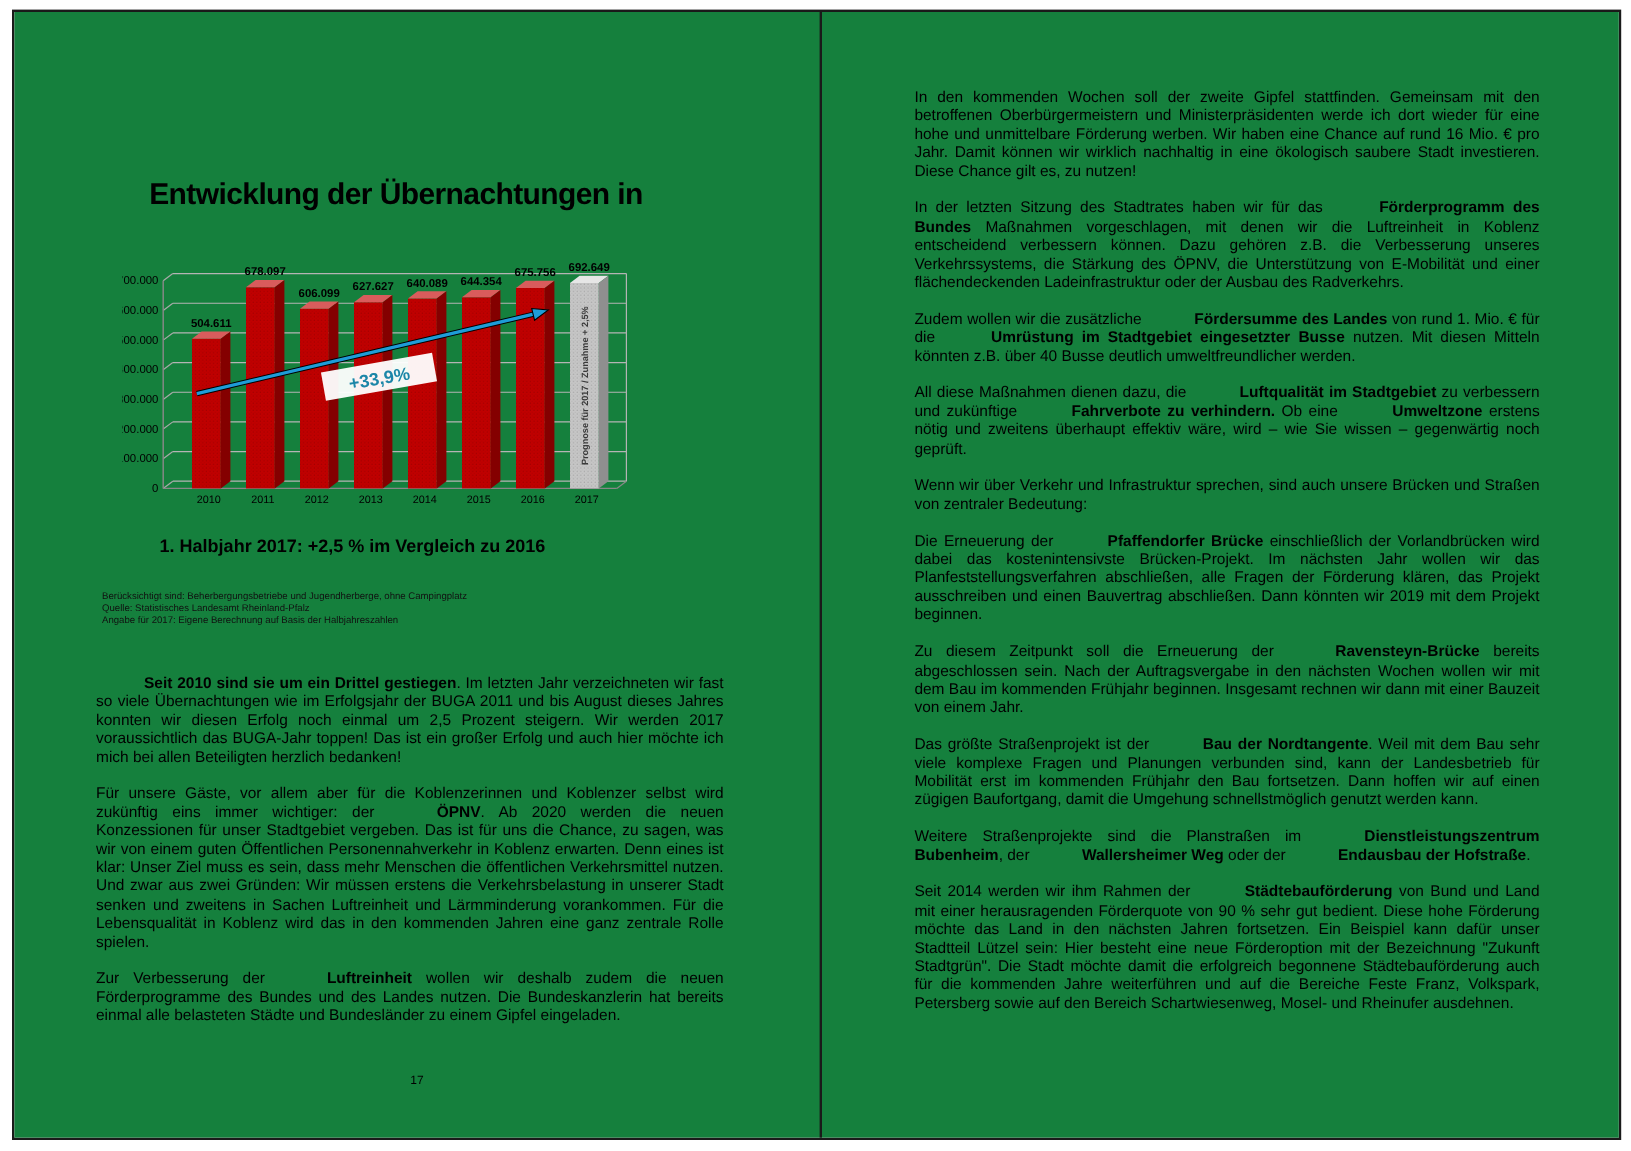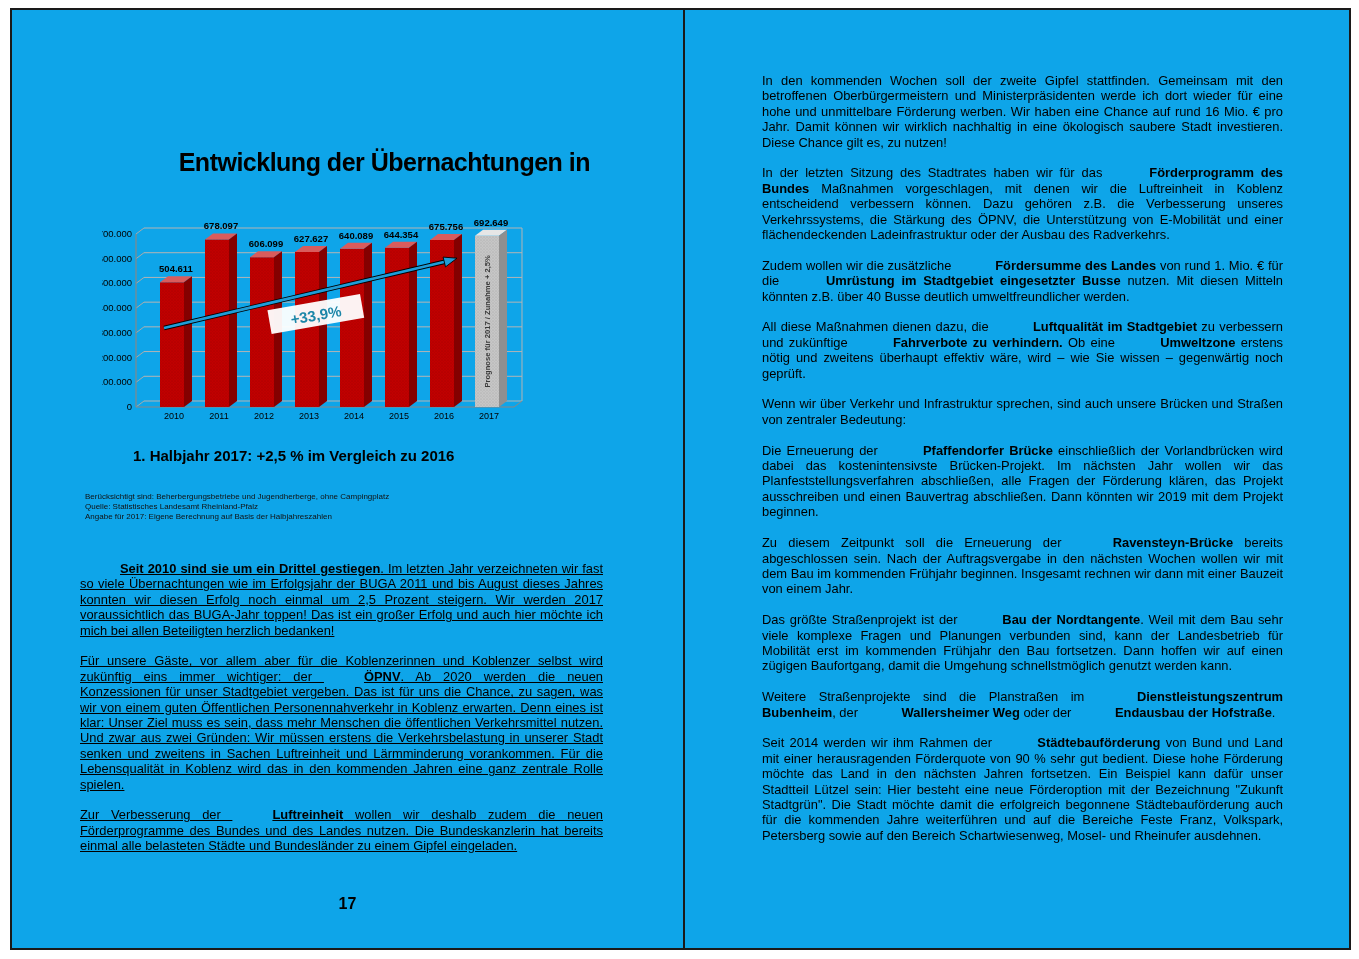--- a/index.html
+++ b/index.html
@@ -1,31 +1,31 @@
 <!DOCTYPE html>
 <html><head>
 <meta charset="utf-8">
 <style>
   html,body{margin:0;padding:0;background:#fff;}
   body{font-family:"Liberation Sans","DejaVu Sans",sans-serif;color:#000;}
   .canvas{position:relative;width:1359px;height:959px;background:#fff;overflow:hidden;}
   .spread{position:absolute;left:10px;top:8px;width:1337px;height:938px;border:2px solid #1a1a1a;display:flex;background:#fff;}
-  .page{position:relative;background:#0ea5e9;}
+  .page{position:relative;background:#15803d;}
   .page-left{width:671px;border-right:2px solid #1a1a1a;}
   .page-right{flex:1;}
-  .chart-title{position:absolute;left:58px;top:136px;width:520px;text-align:right;font-weight:bold;font-size:25px;line-height:33px;letter-spacing:-0.5px;}
+  .chart-title{position:absolute;left:58px;top:136px;width:520px;text-align:center;font-weight:bold;font-size:25px;line-height:33px;letter-spacing:-0.5px;}
   .chart-svg{position:absolute;left:90px;top:208px;}
   .subtitle{position:absolute;left:105px;top:437px;font-weight:bold;font-size:15px;margin-left:16px;}
   .sources{position:absolute;left:73px;top:482px;font-size:8px;line-height:10px;color:#111;}
   .body-text{position:absolute;width:523px;text-align:justify;font-size:12.9px;line-height:15.4px;}
-  .body-left{left:68px;top:551px;text-decoration:underline;}
+  .body-left{left:68px;top:551px;}
   .body-right{left:77px;top:63px;width:521px;}
   .para{margin:0 0 15.4px 0;}
   .b{font-weight:bold;margin-left:40px;}
-  .pagenum{position:absolute;left:0;right:0;top:885px;text-align:center;font-size:16px;font-weight:bold;}
+  .pagenum{position:absolute;left:0;right:0;top:885px;text-align:center;font-size:10px;}
 </style>
 </head>
 <body>
 
 <div class="canvas">
   <div class="spread">
 
     <div class="page page-left">
       <div class="chart-title">
         <div>Entwicklung der Übernachtungen in</div>

